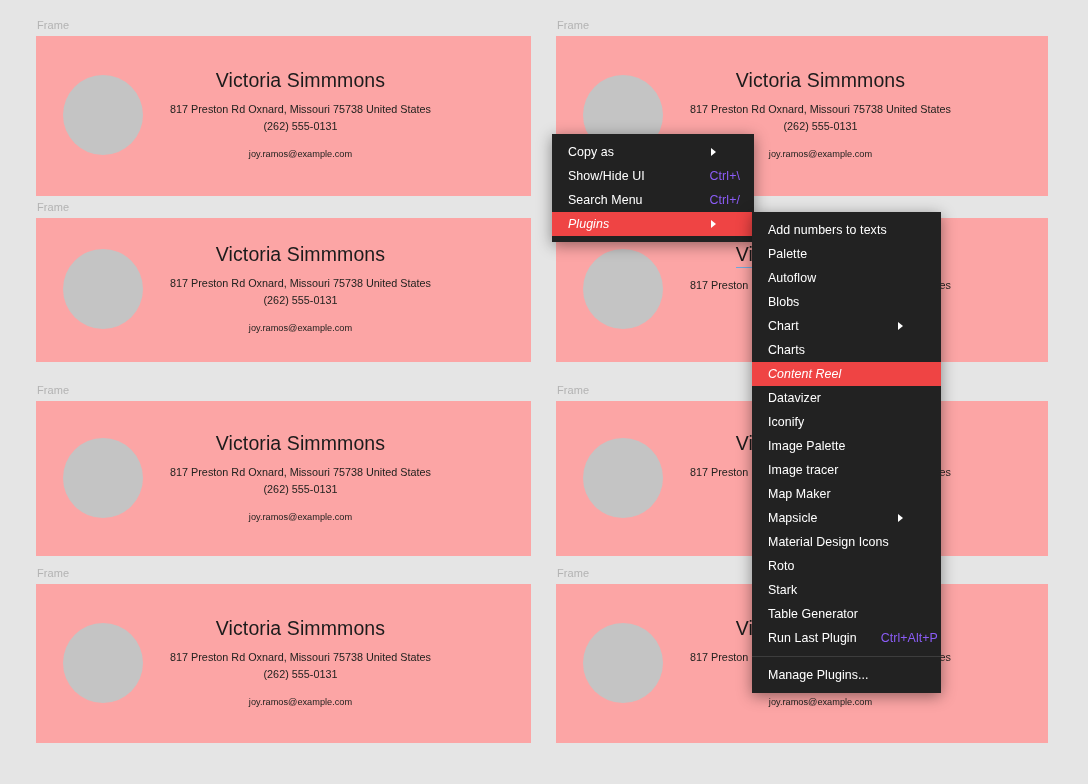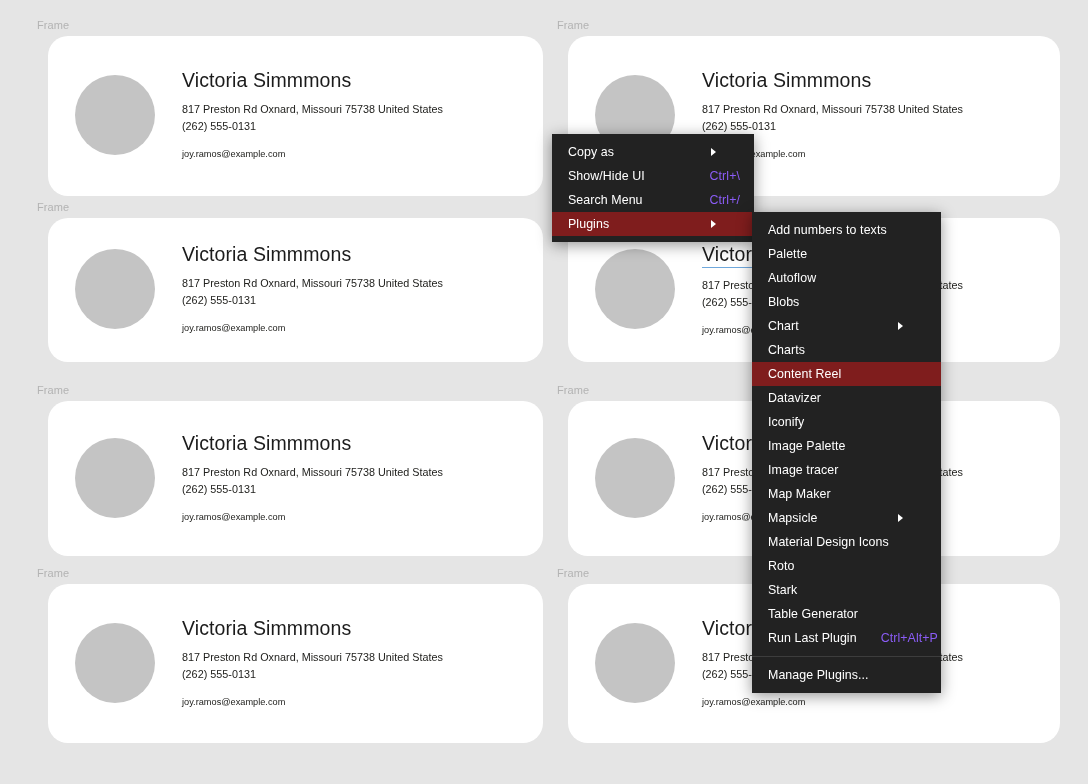--- a/index.html
+++ b/index.html
@@ -17,41 +17,41 @@
     -webkit-font-smoothing: antialiased;
   }
 
   
   #canvas {
     position: absolute;
     inset: 0;
   }
   .frame-group {
     position: absolute;
+    text-align: center;
   }
   .frame-label {
     position: absolute;
     top: -17px;
     left: 1px;
     font-size: 11px;
     line-height: 13px;
     color: #b3b3b3;
     letter-spacing: 0.1px;
     white-space: nowrap;
     user-select: none;
   }
   .card {
     position: absolute;
     top: 0;
-    left: 12px;
+    left: 0;
     width: 100%;
     height: 100%;
-    background: #ffffff;
+    background: #fca5a5;
     box-sizing: border-box;
-    border-radius: 20px;
   }
   .avatar {
     position: absolute;
     border-radius: 50%;
     background: #c4c4c4;
   }
   .card-text {
     position: absolute;
   }
   .person-name {
@@ -96,21 +96,22 @@
   .ctx-item {
     position: relative;
     display: flex;
     align-items: center;
     height: 24px;
     padding: 0 14px 0 16px;
     white-space: nowrap;
     box-sizing: border-box;
   }
   .ctx-item.highlight {
-    background: #7f1d1d;
+    background: #ef4444;
+    font-style: italic;
   }
   .ctx-label {
     flex: 0 0 auto;
     letter-spacing: 0.08px;
   }
   .ctx-shortcut {
     margin-left: auto;
     color: #8b5cf6;
     letter-spacing: 0.08px;
     padding-left: 24px;

